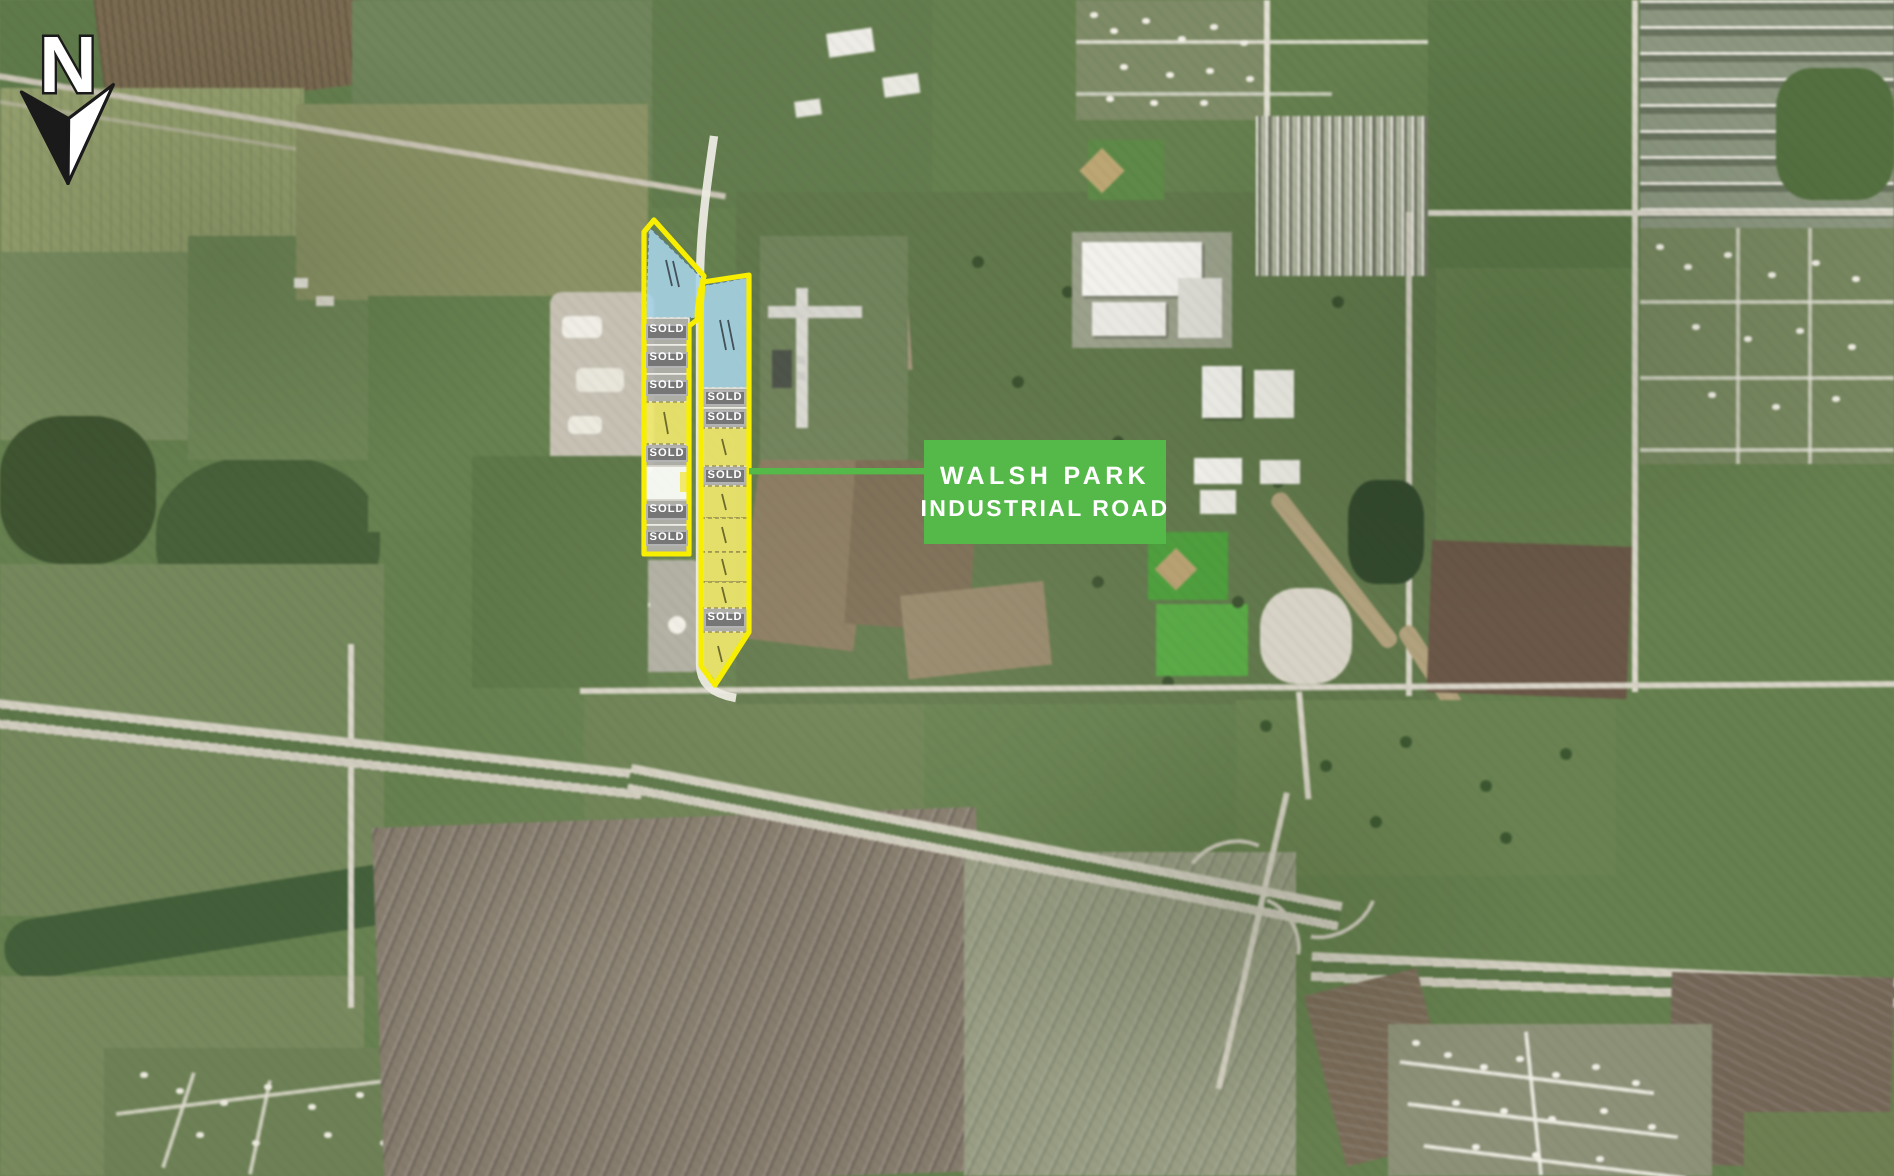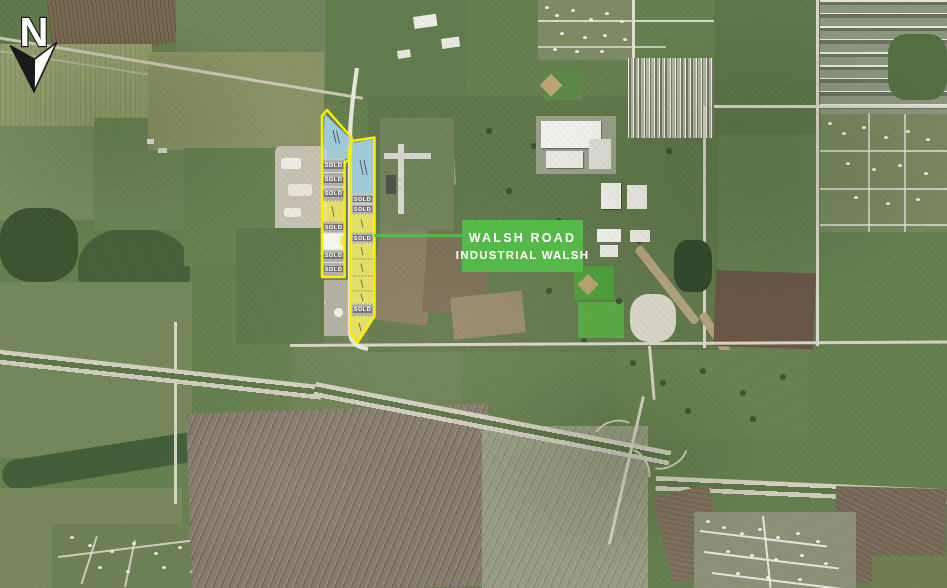--- a/index.html
+++ b/index.html
@@ -229,22 +229,22 @@
   <div class="sold-tag" style="left:323.3px;top:223.3px">SOLD</div>
   <div class="sold-tag" style="left:323.3px;top:251.8px">SOLD</div>
   <div class="sold-tag" style="left:323.3px;top:265.3px">SOLD</div>
 
   <div class="sold-tag" style="left:352.3px;top:195.3px">SOLD</div>
   <div class="sold-tag" style="left:352.3px;top:205.3px">SOLD</div>
   <div class="sold-tag" style="left:352.3px;top:234.3px">SOLD</div>
   <div class="sold-tag" style="left:352.3px;top:306px">SOLD</div>
 
   <div class="title-card">
-    <div class="l1">WALSH ROAD</div>
-    <div class="l2">INDUSTRIAL WALSH</div>
+    <div class="l1">WALSH PARK</div>
+    <div class="l2">INDUSTRIAL ROAD</div>
   </div>
 
   <svg class="north" viewBox="0 0 62 96">
     <text x="28" y="42" text-anchor="middle" font-family="Liberation Sans, sans-serif" font-size="40" font-weight="bold" fill="#ffffff" stroke="#1a1a1a" stroke-width="2.4" paint-order="stroke" style="letter-spacing:0">N</text>
     <polygon points="4.7,42 28.3,55.3 28,87.7" fill="#1a1a1a" stroke="#1a1a1a" stroke-width="1.6" stroke-linejoin="round"></polygon>
     <polygon points="28.3,55.3 50.7,38.3 28,87.7" fill="#ffffff" stroke="#1a1a1a" stroke-width="1.6" stroke-linejoin="round"></polygon>
   </svg>
 
 </div>
 

